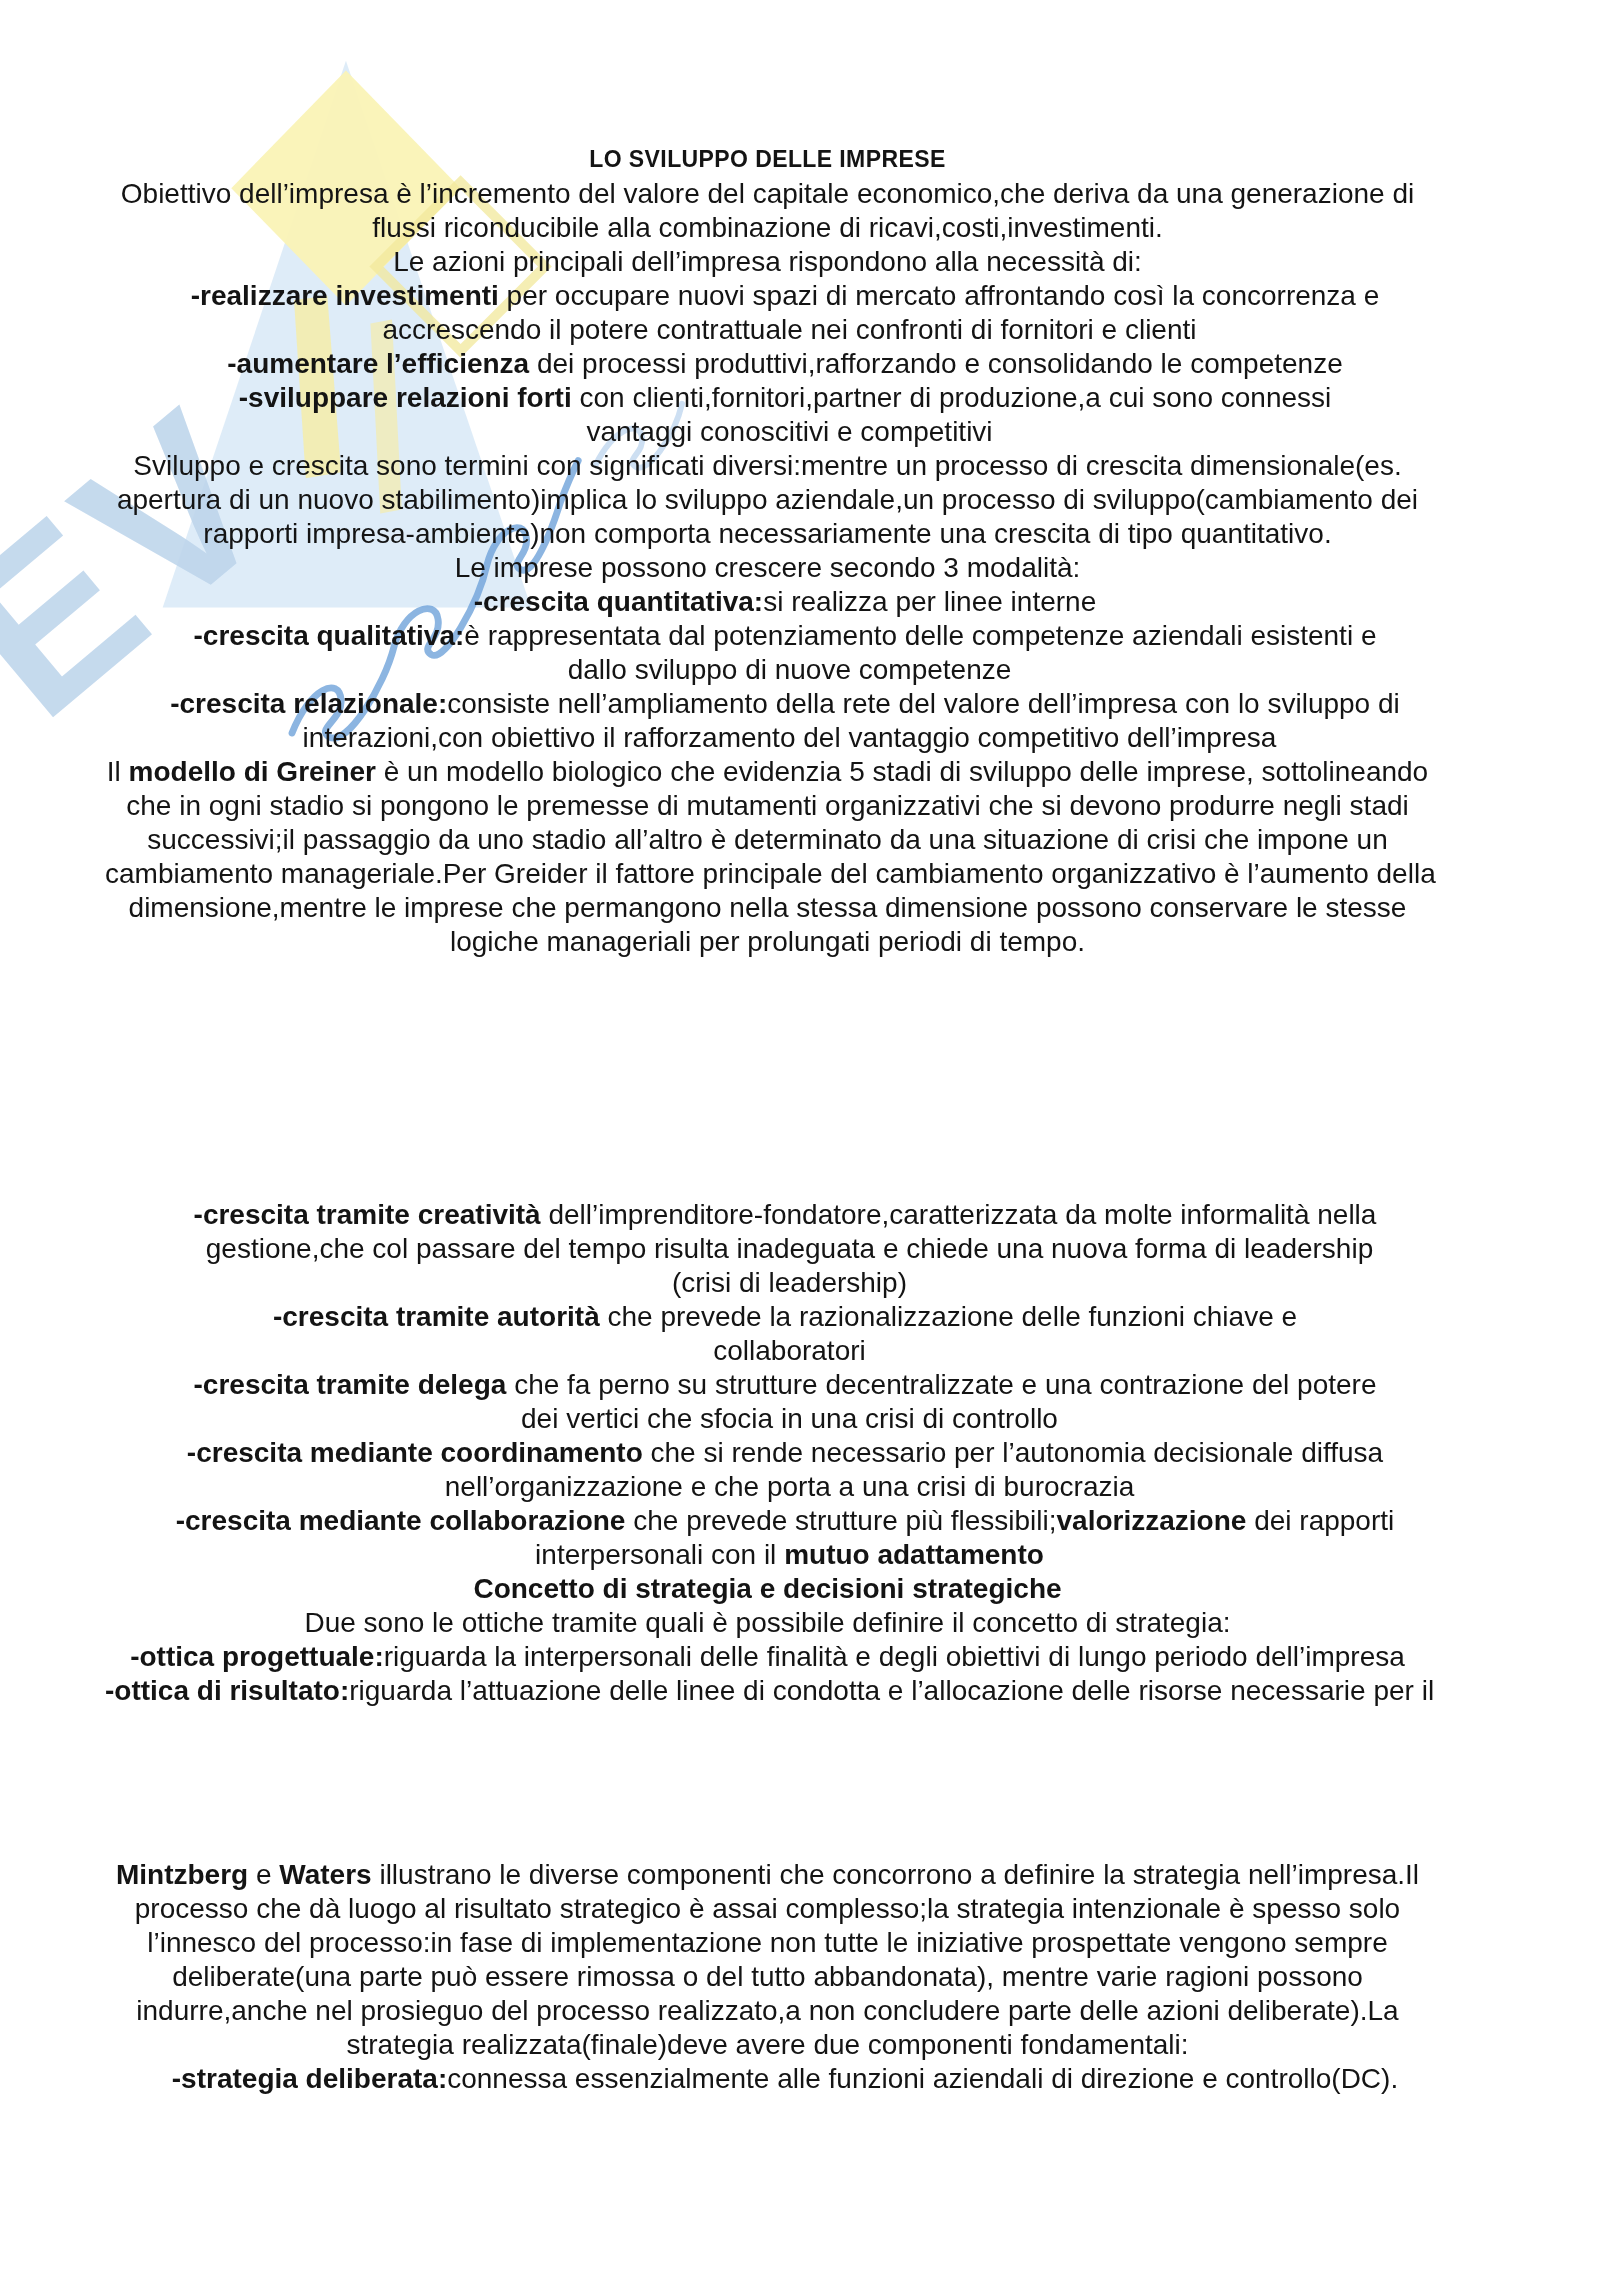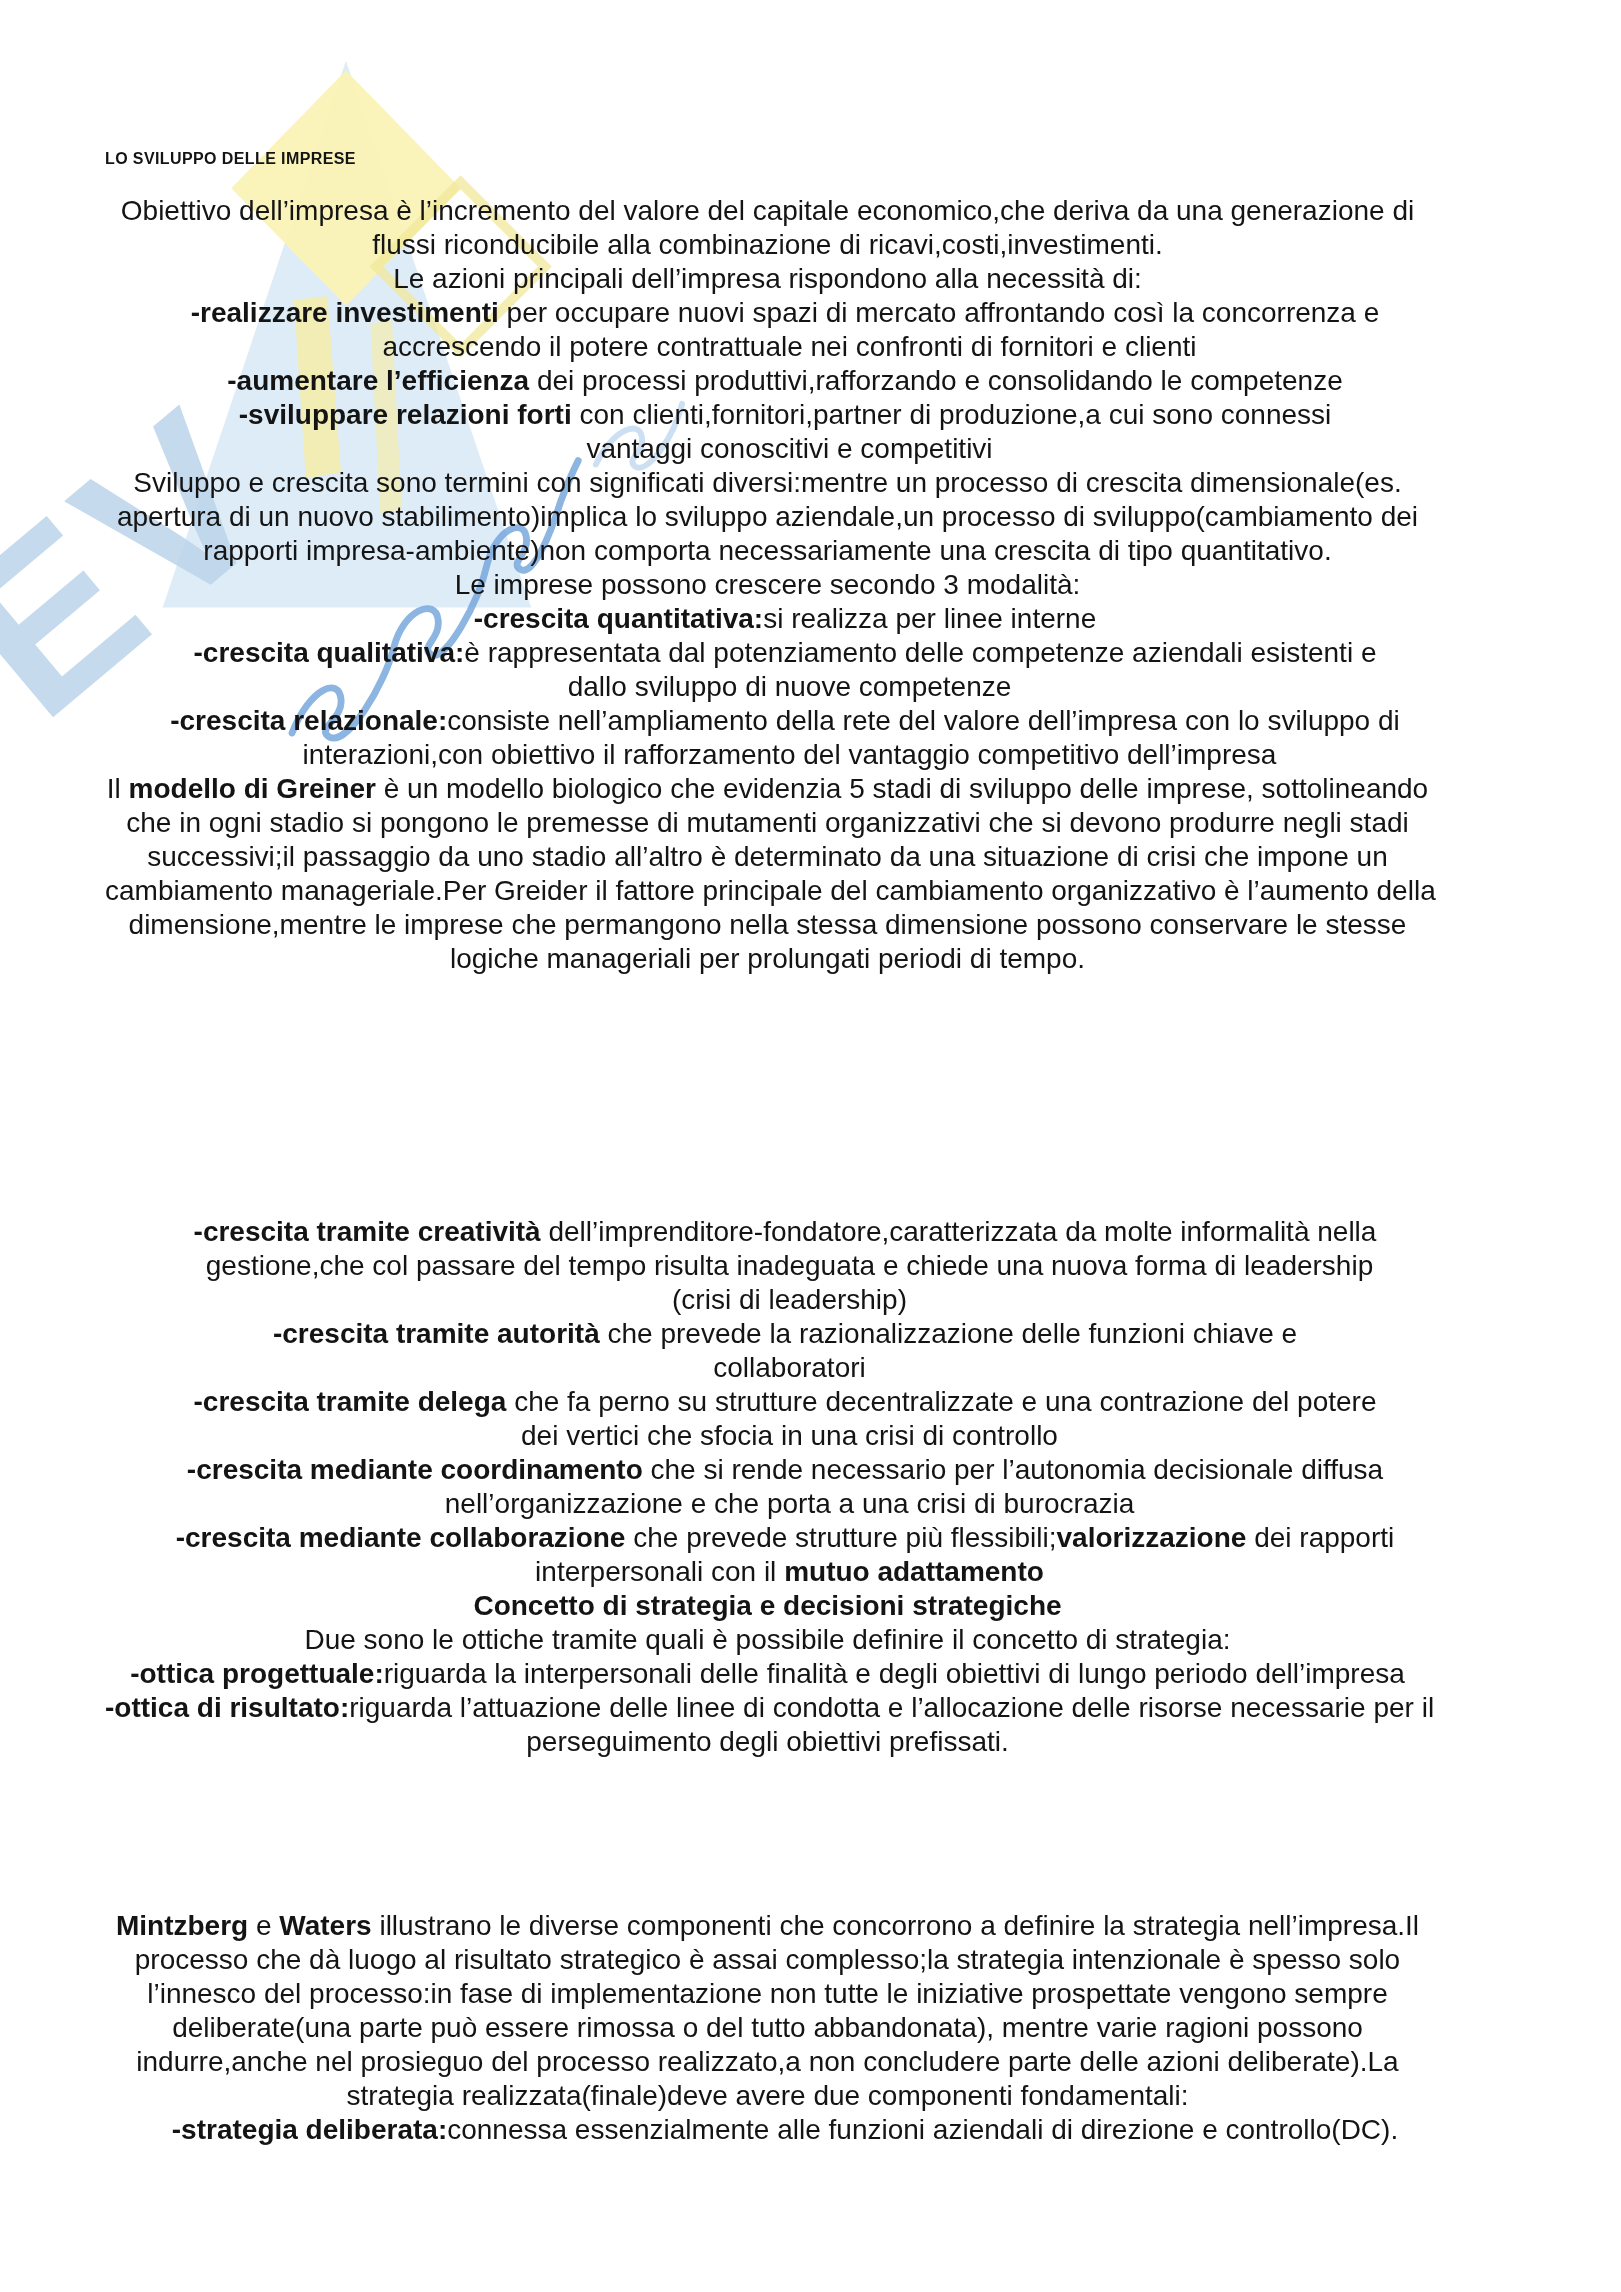--- a/index.html
+++ b/index.html
@@ -7,22 +7,22 @@
     position:relative;
     width:1621px;height:2293px;
     background:#ffffff;
     overflow:hidden;
     font-family:"Liberation Sans",sans-serif;
     color:#141414;
   }
   .watermark{position:absolute;top:0;left:0;pointer-events:none;z-index:0;}
   .content{position:absolute;left:105px;top:142px;width:1325px;z-index:1;}
   .doc-title{
-    font-weight:bold;font-size:16px;line-height:34px;
-    text-align:left;letter-spacing:0.4px;margin-bottom:18px;white-space:pre;
+    font-weight:bold;font-size:23px;line-height:34px;
+    text-align:center;letter-spacing:0.4px;margin-bottom:1px;white-space:pre;
   }
   .line{font-size:28px;line-height:34px;white-space:pre;text-align:center;}
   .line .b{font-weight:bold;}
   .spacer{width:100%;}
   .wm-letters{
     font-family:"Liberation Sans",sans-serif;
     font-weight:bold;font-size:235px;letter-spacing:8px;
   }
 </style>
 </head>
@@ -84,21 +84,20 @@
         <div class="line" style="padding-left: 35px;"><span class="b">-crescita tramite delega</span><span> che fa perno su strutture decentralizzate e una contrazione del potere</span></div>
         <div class="line" style="padding-left: 44px;"><span>dei vertici che sfocia in una crisi di controllo</span></div>
         <div class="line" style="padding-left: 35px;"><span class="b">-crescita mediante coordinamento</span><span> che si rende necessario per l’autonomia decisionale diffusa</span></div>
         <div class="line" style="padding-left: 44px;"><span>nell’organizzazione e che porta a una crisi di burocrazia</span></div>
         <div class="line" style="padding-left: 35px;"><span class="b">-crescita mediante collaborazione</span><span> che prevede strutture più flessibili;</span><span class="b">valorizzazione</span><span> dei rapporti</span></div>
         <div class="line" style="padding-left: 44px;"><span>interpersonali con il </span><span class="b">mutuo adattamento</span></div>
         <div class="line" style="padding-left: 0px;"><span class="b">Concetto di strategia e decisioni strategiche</span></div>
         <div class="line" style="padding-left: 0px;"><span>Due sono le ottiche tramite quali è possibile definire il concetto di strategia:</span></div>
         <div class="line" style="padding-left: 0px;"><span class="b">-ottica progettuale:</span><span>riguarda la interpersonali delle finalità e degli obiettivi di lungo periodo dell’impresa</span></div>
         <div class="line" style="padding-left: 0px;"><span class="b">-ottica di risultato:</span><span>riguarda l’attuazione delle linee di condotta e l’allocazione delle risorse necessarie per il</span></div>
-        <div class="line" style="padding-left: 0px;"><span>perseguimento degli obiettivi prefissati.</span></div>
         <div class="spacer" style="height: 150px;"></div>
         <div class="line" style="padding-left: 0px;"><span class="b">Mintzberg</span><span> e </span><span class="b">Waters</span><span> illustrano le diverse componenti che concorrono a definire la strategia nell’impresa.Il</span></div>
         <div class="line" style="padding-left: 0px;"><span>processo che dà luogo al risultato strategico è assai complesso;la strategia intenzionale è spesso solo</span></div>
         <div class="line" style="padding-left: 0px;"><span>l’innesco del processo:in fase di implementazione non tutte le iniziative prospettate vengono sempre</span></div>
         <div class="line" style="padding-left: 0px;"><span>deliberate(una parte può essere rimossa o del tutto abbandonata), mentre varie ragioni possono</span></div>
         <div class="line" style="padding-left: 0px;"><span>indurre,anche nel prosieguo del processo realizzato,a non concludere parte delle azioni deliberate).La</span></div>
         <div class="line" style="padding-left: 0px;"><span>strategia realizzata(finale)deve avere due componenti fondamentali:</span></div>
         <div class="line" style="padding-left: 35px;"><span class="b">-strategia deliberata:</span><span>connessa essenzialmente alle funzioni aziendali di direzione e controllo(DC).</span></div>
       </div>
   </div>

